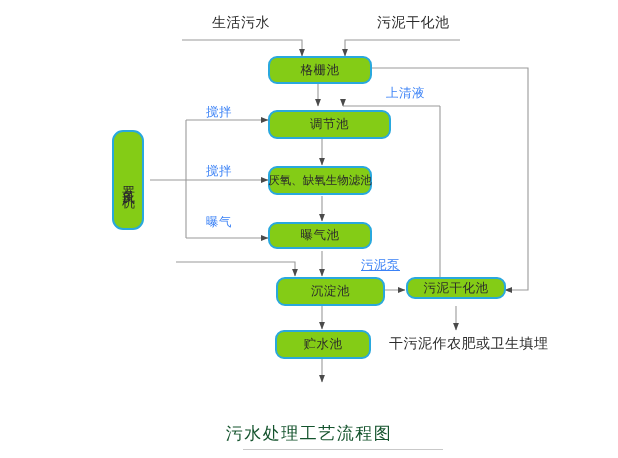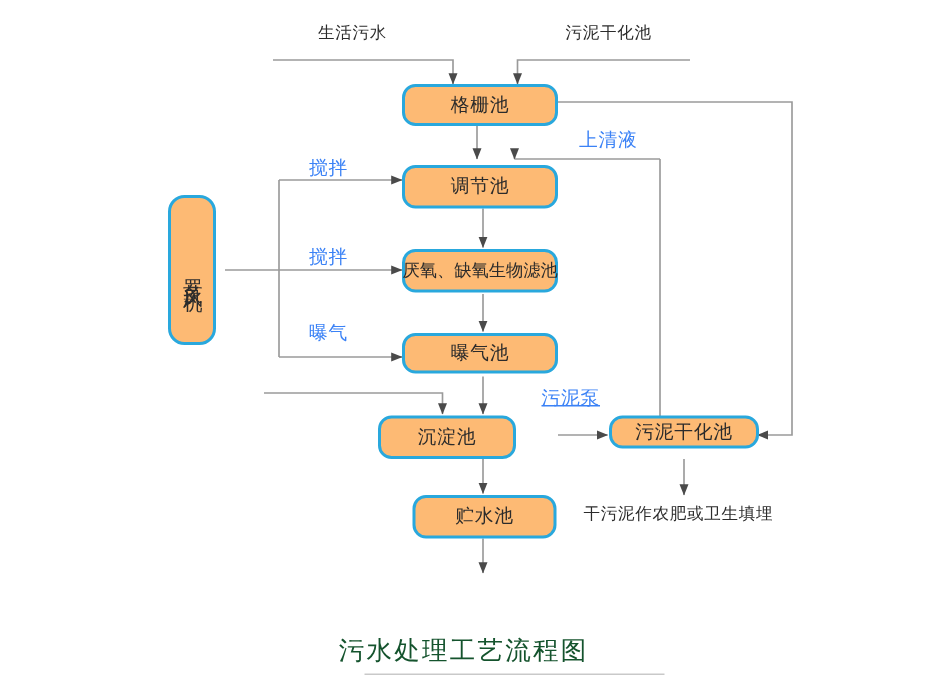--- a/index.html
+++ b/index.html
@@ -23,21 +23,21 @@
     top: 0;
     width: 618px;
     height: 458px;
     pointer-events: none;
   }
   .node {
     position: absolute;
     box-sizing: border-box;
     border: 2px solid #29a8dd;
     border-radius: 9px;
-    background: #fdba74;
+    background: #84cc16;
     color: #2b2b2b;
     font-size: 12.5px;
     letter-spacing: 0.5px;
     display: flex;
     align-items: center;
     justify-content: center;
     text-align: center;
     white-space: nowrap;
     z-index: 3;
   }
@@ -54,21 +54,21 @@
     position: absolute;
     color: #3b82f6;
     font-size: 12.5px;
     letter-spacing: 0.5px;
     white-space: nowrap;
     z-index: 4;
   }
   .flow-label {
     position: absolute;
     color: #2b2b2b;
-    font-size: 11px;
+    font-size: 14px;
     letter-spacing: 0.5px;
     white-space: nowrap;
     z-index: 4;
   }
   #title {
     position: absolute;
     left: 0;
     right: 0;
     top: 422px;
     text-align: center;
@@ -134,27 +134,27 @@
     </g>
   </svg>
 
   <div class="flow-label" style="left:212px; top:14px;">生活污水</div>
   <div class="flow-label" style="left:377px; top:14px;">污泥干化池</div>
 
   <div class="node blower" style="left:112px; top:130px; width:32px; height:100px;">罗茨风机</div>
 
   <div class="node" style="left:268px; top:56px; width:104px; height:28px;">格栅池</div>
 
-  <div class="node" style="left:268px; top:110px; width:104px; height:29px;">调节池</div>
+  <div class="node" style="left:268px; top:110px; width:123px; height:29px;">调节池</div>
 
   <div class="node small-text" style="left:268px; top:166px; width:104px; height:29px;">厌氧、缺氧生物滤池</div>
 
   <div class="node" style="left:268px; top:222px; width:104px; height:27px;">曝气池</div>
 
-  <div class="node" style="left:252px; top:277px; width:92px; height:29px;">沉淀池</div>
+  <div class="node" style="left:276px; top:277px; width:109px; height:29px;">沉淀池</div>
 
   <div class="node" style="left:275px; top:330px; width:96px; height:29px;">贮水池</div>
 
   <div class="node" style="left:406px; top:277px; width:100px; height:22px;">污泥干化池</div>
 
   <div class="edge-label" style="left:206px; top:104px;">搅拌</div>
 
   <div class="edge-label" style="left:206px; top:163px;">搅拌</div>
 
   <div class="edge-label" style="left:206px; top:214px;">曝气</div>

